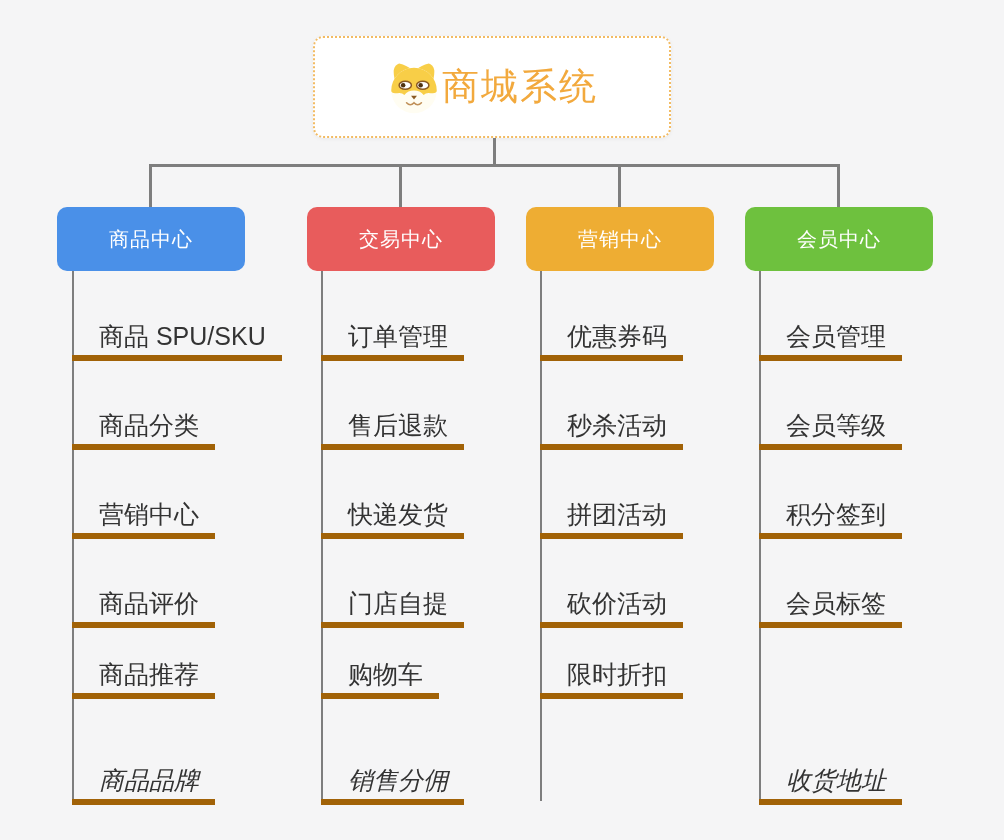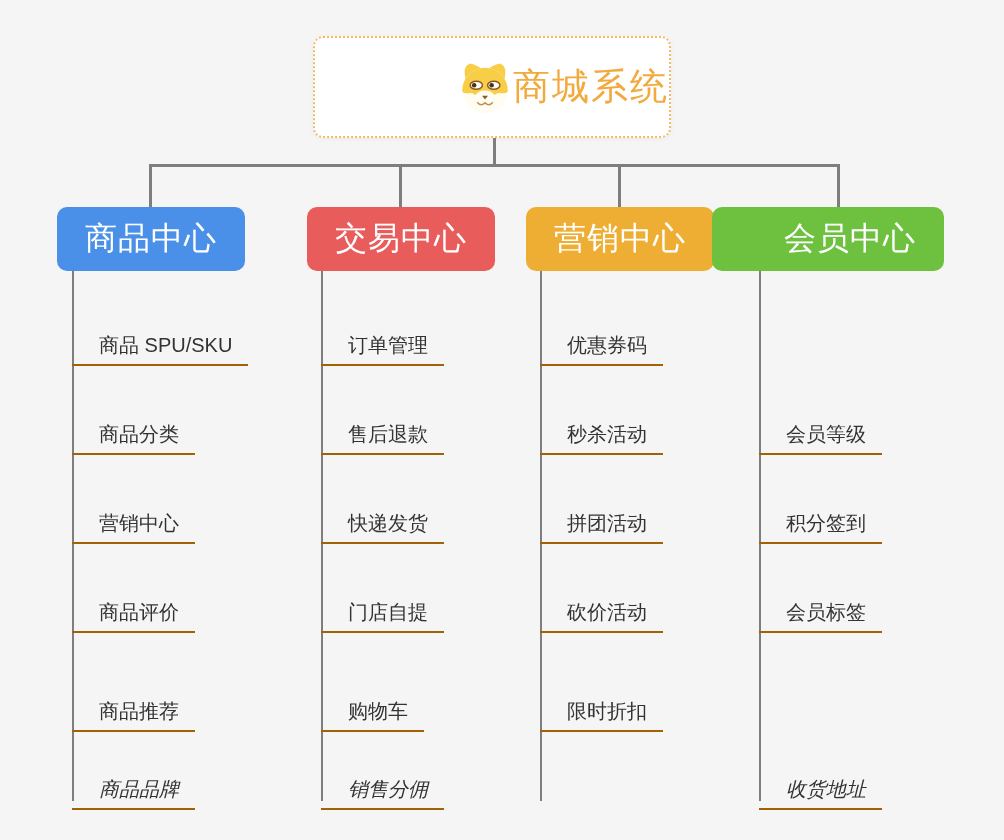--- a/index.html
+++ b/index.html
@@ -12,21 +12,21 @@
   }
   .canvas{position:absolute;inset:0;}
 
   
   .root-node{
     position:absolute;left:313px;top:36px;width:358px;height:102px;
     box-sizing:border-box;
     background:#ffffff;
     border:2px dotted #f2bb63;
     border-radius:10px;
-    display:flex;align-items:center;justify-content:flex-end;
+    display:flex;align-items:center;justify-content:center;
     box-shadow:0 1px 4px rgba(0,0,0,.05);
     cursor:pointer;
   }
   .root-title{
     font-size:37px;
     letter-spacing:2px;
     color:#f2a93d;
     font-weight:500;
   }
   .shiba{width:56px;height:56px;display:inline-block;}
@@ -36,43 +36,42 @@
   .root-drop{left:493px;top:138px;width:3px;height:26px;}
   .h-rail{left:149px;top:164px;width:691px;height:3px;}
   .drop{top:164px;width:3px;height:43px;}
   .drop.d0{left:149px;} .drop.d1{left:399px;} .drop.d2{left:618px;} .drop.d3{left:837px;}
 
   
   .branch{
     position:absolute;top:207px;width:188px;height:64px;
     border-radius:10px;
     display:flex;align-items:center;justify-content:center;
-    color:#ffffff;font-size:32px;letter-spacing:1px;
+    color:#ffffff;font-size:20px;letter-spacing:1px;
     cursor:pointer;
   }
-  .branch.c0{left:57px;} .branch.c1{left:307px;text-align:center;} .branch.c2{left:526px;} .branch.c3{left:712px;padding-left:44px;}
+  .branch.c0{left:57px;} .branch.c1{left:307px;text-align:center;} .branch.c2{left:526px;} .branch.c3{left:745px;}
 
   
   .spine{position:absolute;top:271px;width:2px;height:530px;background:#7e7e7e;}
   .spine.c0{left:72px;} .spine.c1{left:321px;} .spine.c2{left:540px;} .spine.c3{left:759px;}
 
   
   .item{
     position:absolute;
     width:max-content;
     padding:0 16px 5px 27px;
-    border-bottom:2px solid #a16207;
-    font-size:20px;line-height:28px;color:#333;
+    border-bottom:6px solid #a16207;
+    font-size:25px;line-height:28px;color:#333;
     white-space:nowrap;
     cursor:pointer;
-    margin-top:9px;
   }
   .item.c0{left:72px;} .item.c1{left:321px;} .item.c2{left:540px;} .item.c3{left:759px;}
   .item.r0{top:322px;} .item.r1{top:411px;} .item.r2{top:500px;}
-  .item.r3{top:589px;} .item.r4{top:688px;text-align:center;} .item.r5{top:766px;font-style:italic;}
+  .item.r3{top:589px;} .item.r4{top:660px;text-align:center;} .item.r5{top:766px;font-style:italic;}
 </style>
 </head>
 <body>
 
 <div class="canvas">
 
   <div class="root-node">
     <span class="shiba">
       <svg viewBox="0 0 64 64" width="56" height="56" aria-hidden="true">
         <path d="M11 27 Q5 8 15 5 Q24 7 29 12 Z" fill="#f8ce47"></path>
@@ -126,18 +125,19 @@
   <div class="item c2 r0">优惠券码</div>
   <div class="item c2 r1">秒杀活动</div>
   <div class="item c2 r2">拼团活动</div>
   <div class="item c2 r3">砍价活动</div>
   <div class="item c2 r4">限时折扣</div>
 
   <div class="branch c3" style="background-color: rgb(110, 193, 62);">
     <span>会员中心</span>
   </div>
   <div class="spine c3"></div>
+  <div class="item c3 r0">会员管理</div>
   <div class="item c3 r1">会员等级</div>
   <div class="item c3 r2">积分签到</div>
   <div class="item c3 r3">会员标签</div>
   <div class="item c3 r5">收货地址</div>
 
 </div>
 
 </body></html>

